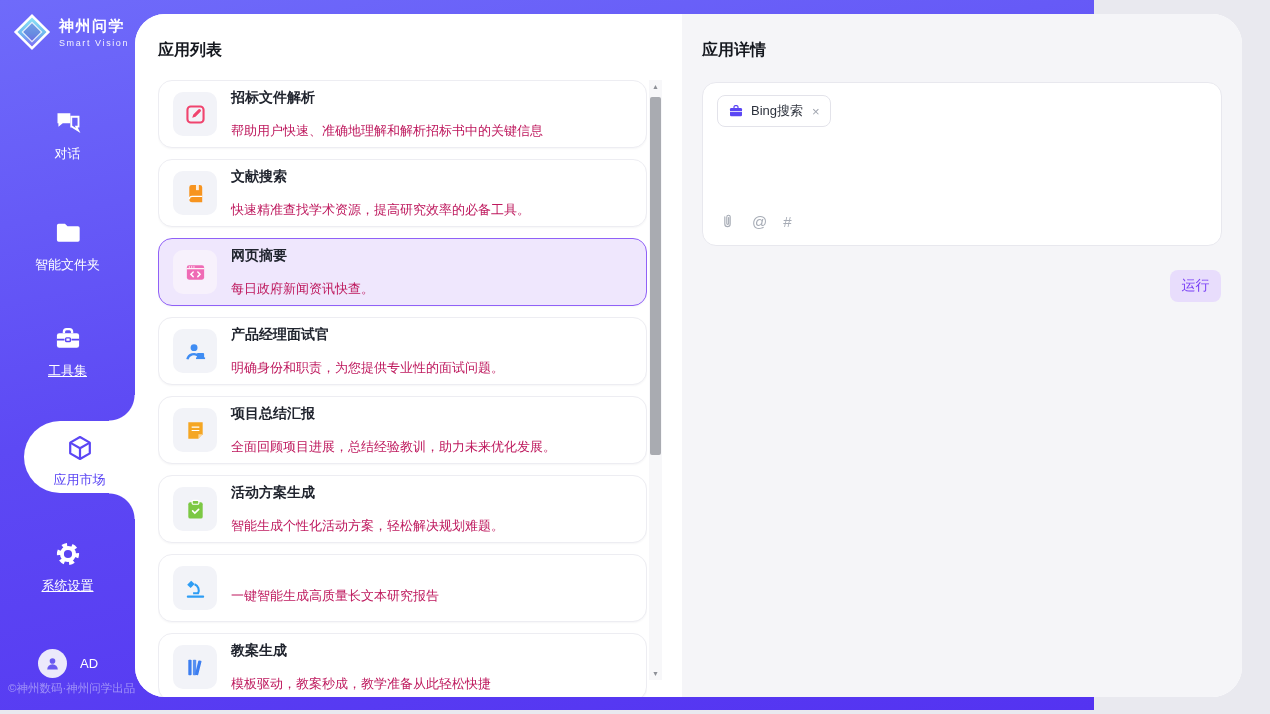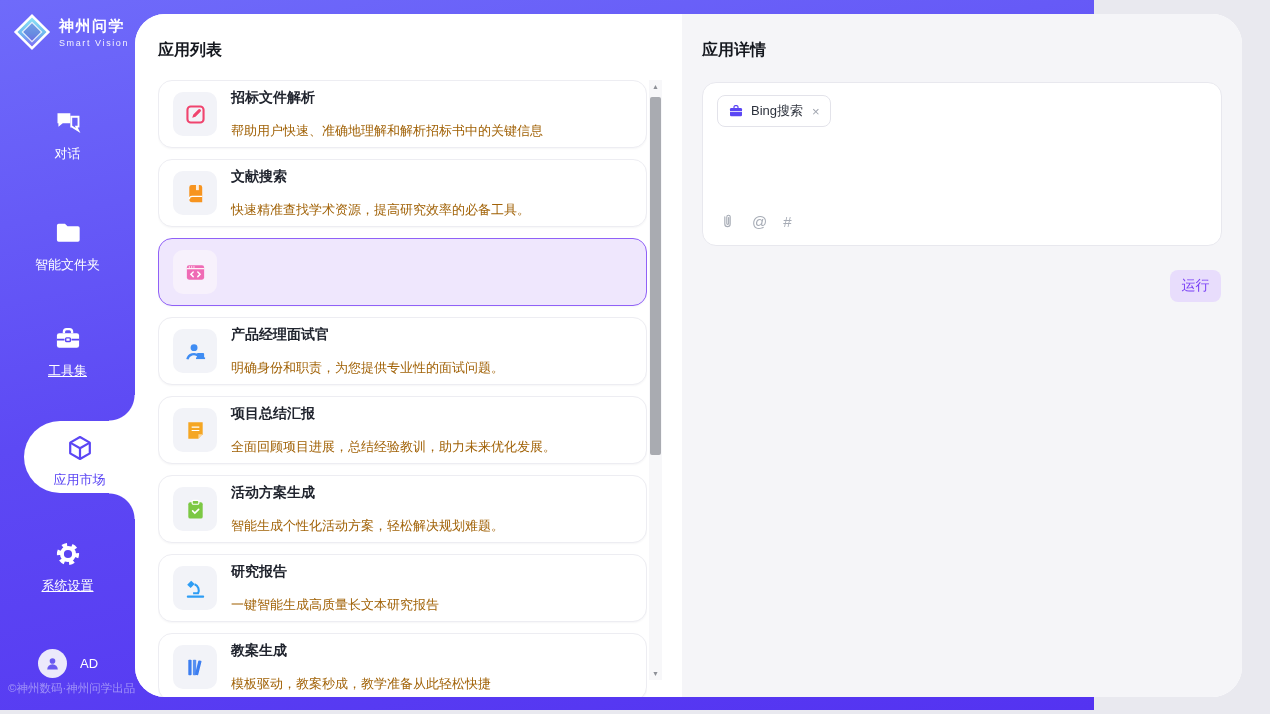--- a/index.html
+++ b/index.html
@@ -51,21 +51,21 @@
   .card { height:68px; border:1px solid #ededf2; border-radius:14px; margin-bottom:11px; background:#fff;
           display:flex; align-items:center; padding:4px 14px; cursor:pointer;
           box-shadow:0 1px 2px rgba(25,30,60,.04); }
   .card.selected { background:#efe7fd; border:1px solid #9061f7; }
   .icon-box { width:44px; height:44px; border-radius:10px; background:#f2f3f8; flex:none;
               display:flex; align-items:center; justify-content:center; }
   .card.selected .icon-box { background:#f7f1fc; }
   .icon-box svg { width:23px; height:23px; }
   .card-texts { margin-left:14px; min-width:0; }
   .card-title { font-size:14px; font-weight:bold; color:#20242e; }
-  .card-desc  { font-size:13px; color:#a16207; margin-top:15px; white-space:nowrap; }
+  .card-desc  { font-size:13px; color:#be185d; margin-top:15px; white-space:nowrap; }
 
   .vscrollbar { position:absolute; left:514px; top:66px; width:13px; height:600px; background:#f7f7f9; }
   .sb-btn { height:13px; font-size:7px; color:#8d9097; text-align:center; line-height:13px;
             cursor:pointer; user-select:none; }
   .sb-btn.down { position:absolute; bottom:0; width:100%; }
   .sb-thumb { position:absolute; left:1px; top:17px; width:11px; height:358px; background:#a9abb1;
               border-radius:2px; cursor:pointer; }
 
   .detail-panel { flex:1; background:#f5f5f8; position:relative; }
   .prompt-card { position:absolute; left:20px; top:68px; width:520px; height:164px; background:#fff;
@@ -178,20 +178,24 @@
             <span class="icon-box" style="color:#ef6bb5">
               <svg viewBox="0 0 24 24">
                 <rect x="3" y="4.5" width="18" height="15" rx="2.2" fill="currentColor"></rect>
                 <path d="M3 8h18" stroke="#fff" stroke-width="1.2"></path>
                 <circle cx="5.6" cy="6.3" r="0.7" fill="#fff"></circle>
                 <circle cx="8" cy="6.3" r="0.7" fill="#fff"></circle>
                 <circle cx="10.4" cy="6.3" r="0.7" fill="#fff"></circle>
                 <path d="M9.6 11.5l-2.4 2.4 2.4 2.4m4.8-4.8l2.4 2.4-2.4 2.4" fill="none" stroke="#fff" stroke-width="1.5" stroke-linecap="round"></path>
               </svg>
             </span>
+            <div class="card-texts">
+              <div class="card-title">网页摘要</div>
+              <div class="card-desc">每日政府新闻资讯快查。</div>
+            </div>
           </div>
           <div class="card">
             <span class="icon-box" style="color:#3f8cf3">
               <svg viewBox="0 0 24 24">
                 <circle cx="10.5" cy="8" r="3.6" fill="currentColor"></circle>
                 <path d="M3.5 20a7 7 0 0111.6-3.4" fill="none" stroke="currentColor" stroke-width="2.4"></path>
                 <rect x="13.5" y="13.5" width="7.5" height="5.5" rx="1" fill="currentColor"></rect>
                 <path d="M12.5 19h9.5" stroke="currentColor" stroke-width="1.8"></path>
               </svg>
             </span>
@@ -229,21 +233,20 @@
           <div class="card">
             <span class="icon-box" style="color:#2e9df4">
               <svg viewBox="0 0 24 24">
                 <path d="M7.5 3.8l3.6 3.6-4.2 4.2-3.6-3.6z" fill="currentColor"></path>
                 <path d="M11 7.5a7 7 0 013.6 9.8" fill="none" stroke="currentColor" stroke-width="2.2"></path>
                 <path d="M4 20.5h16" stroke="currentColor" stroke-width="2.2" stroke-linecap="round"></path>
                 <path d="M9.5 17h6" stroke="currentColor" stroke-width="2"></path>
               </svg>
             </span>
             <div class="card-texts">
-              <div class="card-title">研究报告</div>
               <div class="card-desc">一键智能生成高质量长文本研究报告</div>
             </div>
           </div>
           <div class="card">
             <span class="icon-box" style="color:#3d7ef0">
               <svg viewBox="0 0 24 24">
                 <rect x="4.5" y="4" width="3.4" height="16" rx="0.8" fill="currentColor"></rect>
                 <rect x="9.3" y="4" width="3.4" height="16" rx="0.8" fill="currentColor" opacity="0.85"></rect>
                 <rect x="13.2" y="4.6" width="3.4" height="15.4" rx="0.8" fill="currentColor" transform="rotate(14 14.9 12.3)"></rect>
               </svg>

